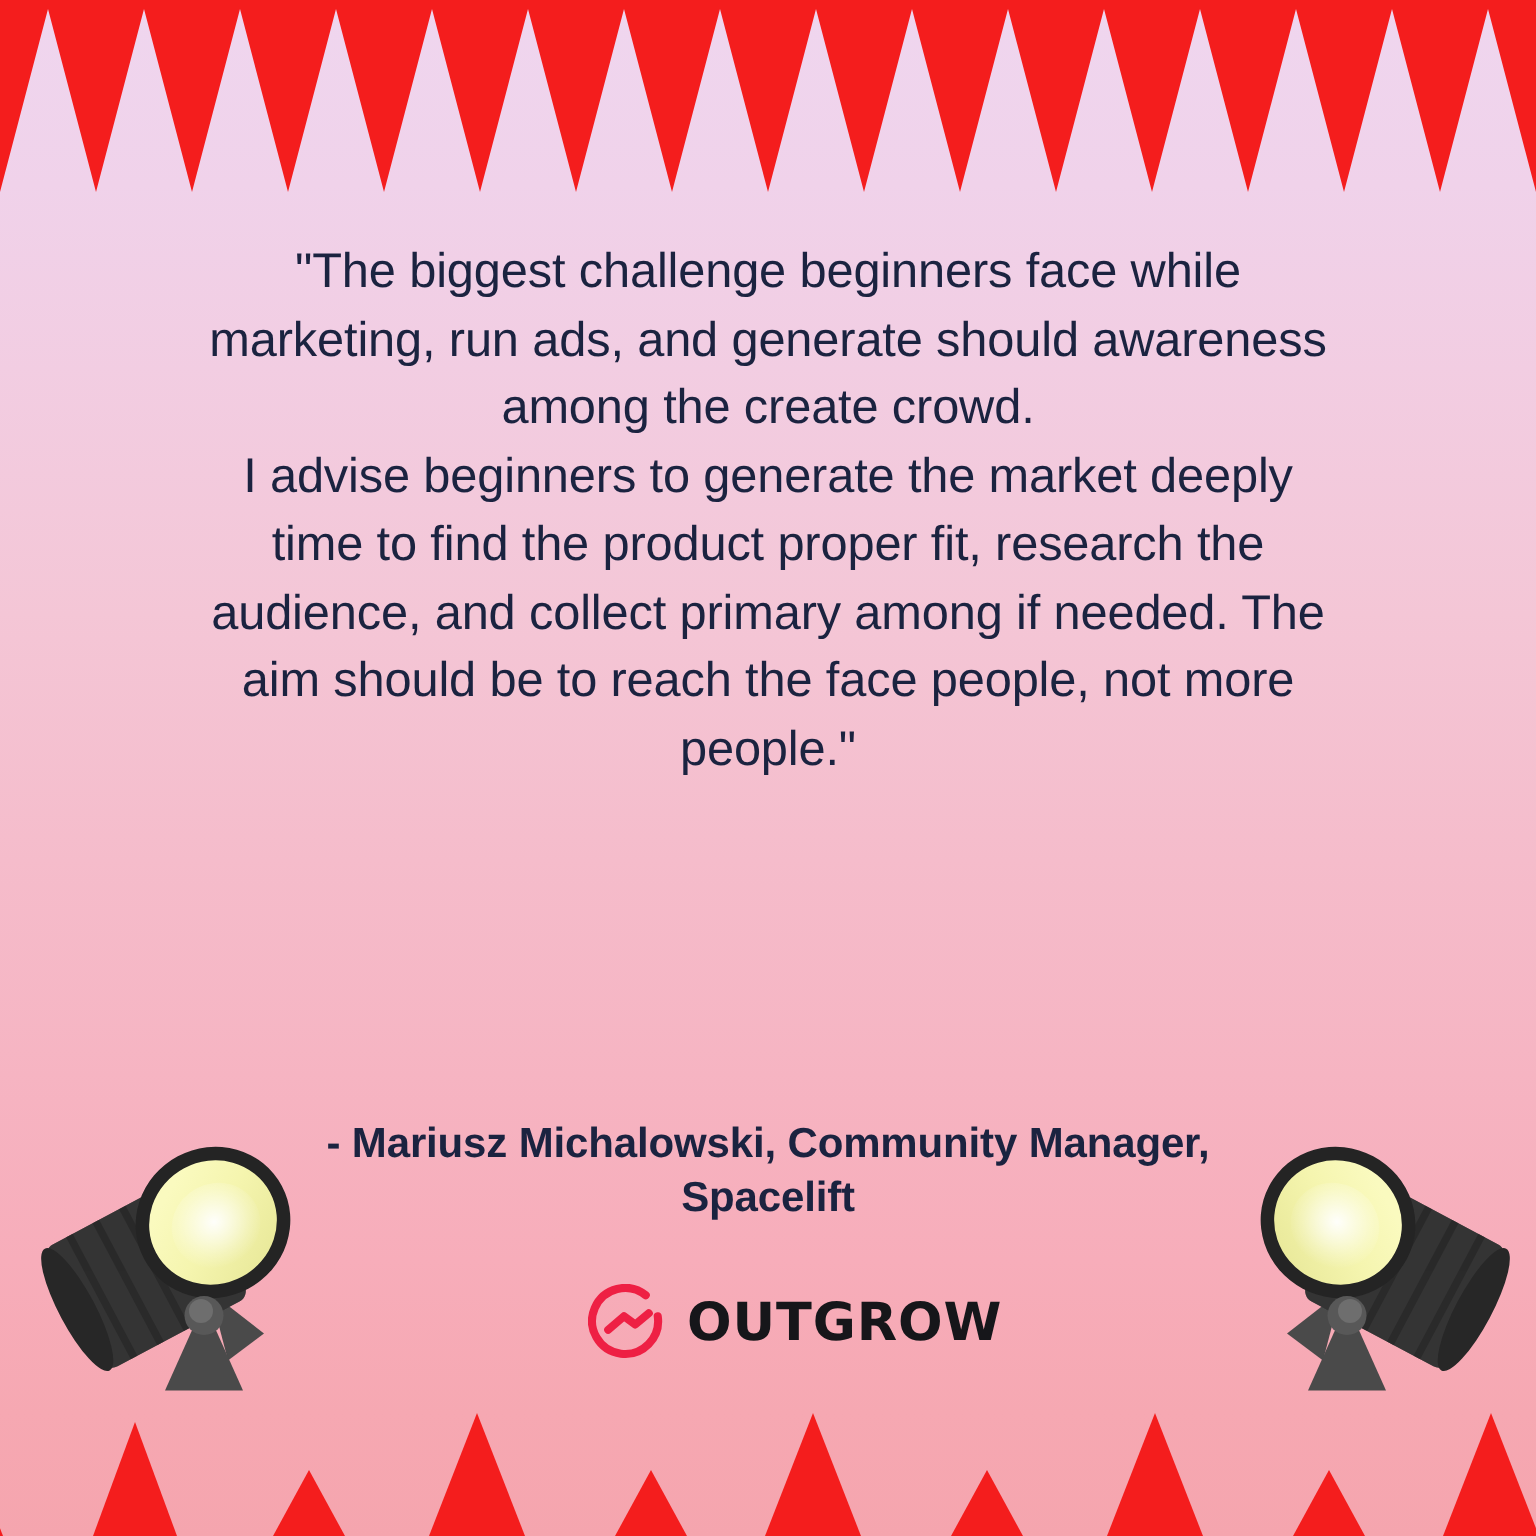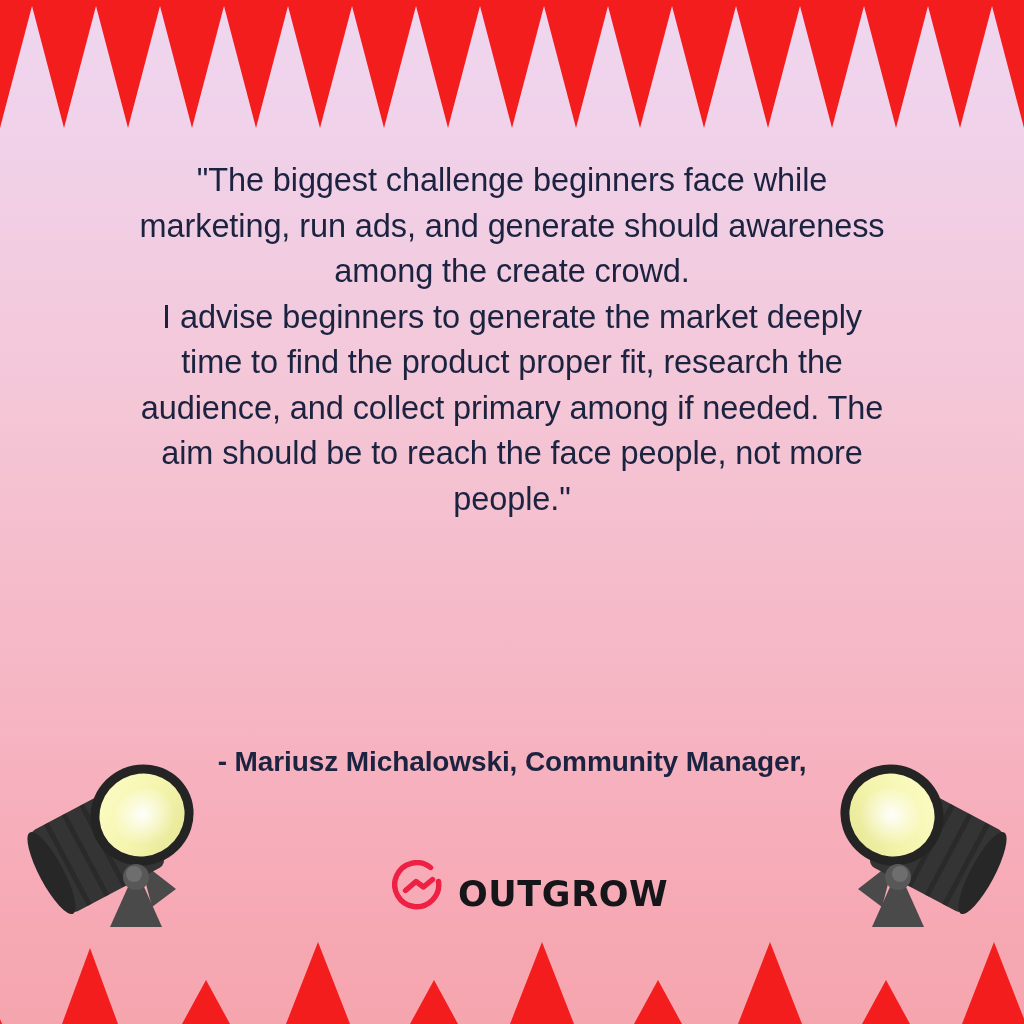--- a/index.html
+++ b/index.html
@@ -86,21 +86,21 @@
   }
 
   
   .logo {
     position: absolute;
     top: 852px;
     left: 392px;
     width: 248px;
     height: 60px;
     display: flex;
-    align-items: flex-end;
+    align-items: center;
     gap: 14px;
   }
   .logo-mark {
     width: 52px;
     height: 52px;
     flex: 0 0 auto;
     display: block;
   }
   .logo-word {
     font-size: 35px;
@@ -169,20 +169,21 @@
     <span class="quote-line">among the create crowd.</span>
     <span class="quote-line">I advise beginners to generate the market deeply</span>
     <span class="quote-line">time to find the product proper fit, research the</span>
     <span class="quote-line">audience, and collect primary among if needed. The</span>
     <span class="quote-line">aim should be to reach the face people, not more</span>
     <span class="quote-line">people."</span>
   </div>
 
   <div class="attribution">
     <span class="attr-line">- Mariusz Michalowski, Community Manager,</span>
+    <span class="attr-line">Spacelift</span>
   </div>
 
   <svg class="spotlight-left" viewBox="0 0 198 178">
     <defs>
       <linearGradient id="lensGradL" x1="0.25" y1="0.15" x2="0.8" y2="0.95">
         <stop offset="0%" stop-color="#FAFABF"></stop>
         <stop offset="45%" stop-color="#F5F5AF"></stop>
         <stop offset="100%" stop-color="#E9E99A"></stop>
       </linearGradient>
       <radialGradient id="glowL" cx="0.5" cy="0.45" r="0.55">

